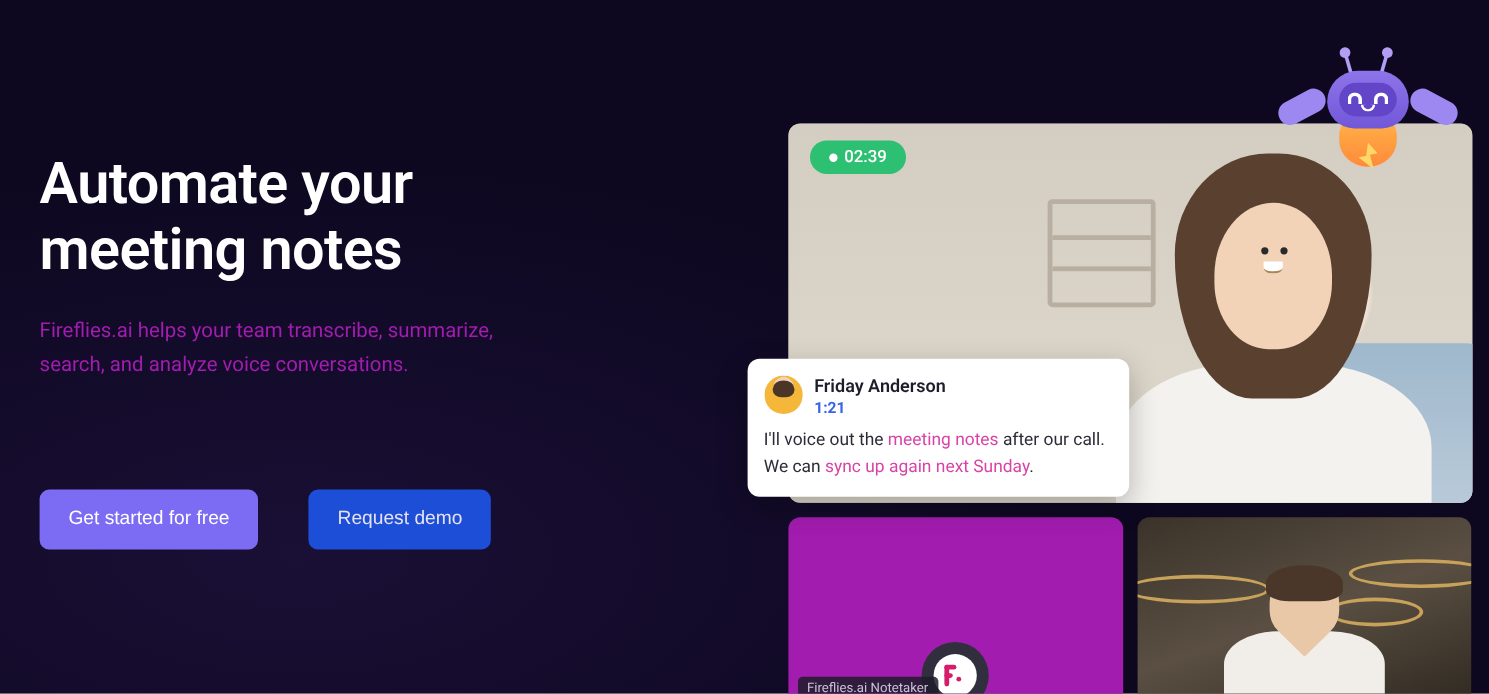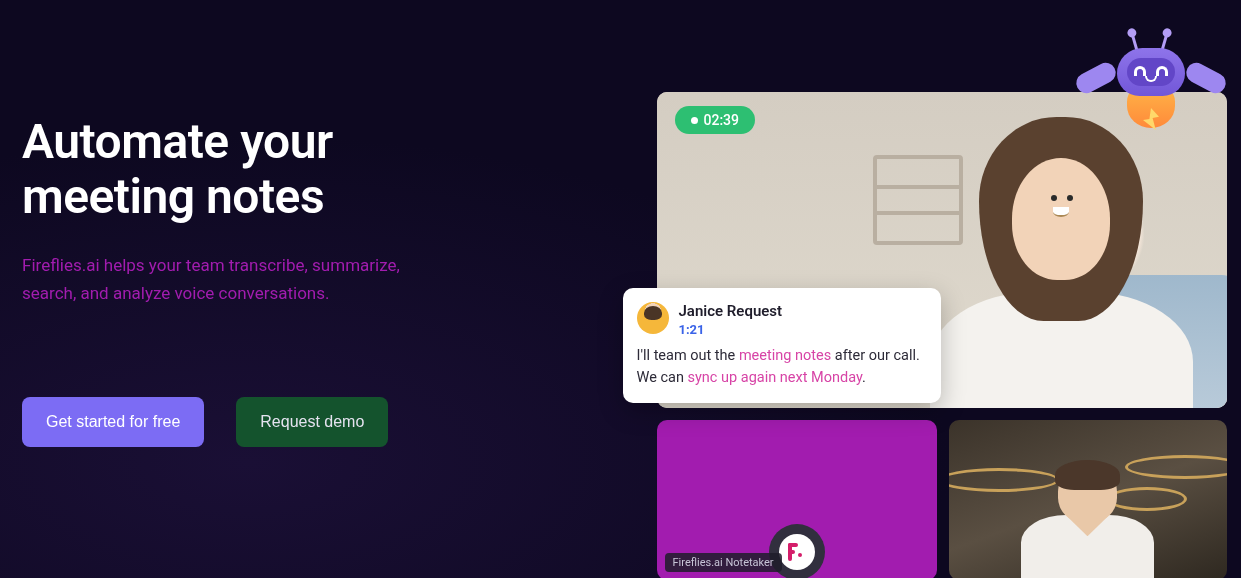--- a/index.html
+++ b/index.html
@@ -9,21 +9,21 @@
     background: #0d0820;
     background: radial-gradient(ellipse at 20% 80%, #1a0f35 0%, #0d0820 50%);
     font-family: -apple-system, BlinkMacSystemFont, "Segoe UI", Roboto, sans-serif;
     color: #fff;
     overflow: hidden;
     position: relative;
   }
   .container {
     display: flex;
     height: 100%;
-    padding: 4px;
+    padding: 15px;
   }
   .left {
     width: 50%;
     padding: 110px 0 0 18px;
   }
   .right {
     width: 50%;
     position: relative;
     padding-top: 88px;
   }
@@ -35,36 +35,37 @@
     margin-bottom: 28px;
     white-space: pre-line;
   }
   .subhead {
     font-size: 17px;
     line-height: 1.6;
     color: #a21caf;
     max-width: 420px;
     margin-bottom: 90px;
   }
-  .buttons { display: flex; gap: 32px; }
+  .buttons { display: flex; gap: 16px; }
   .btn {
     padding: 16px 24px;
     border-radius: 8px;
     font-size: 16px;
     font-weight: 500;
     border: none;
     cursor: pointer;
   }
   .btn-primary {
     background: #7c6cf4;
     color: #fff;
   }
   .btn-secondary {
-    background: #14532d;
+    background: #1d4ed8;
     color: #e5e3f0;
+    margin-left: 26px;
   }
 
   
   .main-tile {
     width: 570px;
     height: 316px;
     border-radius: 10px;
     background: linear-gradient(160deg, #d8cfc4 0%, #c7beb3 30%, #e8e3db 70%);
     position: relative;
     overflow: visible;
@@ -254,26 +255,26 @@
         </div>
         <div class="timer-pill">
           <span>02:39</span>
         </div>
       </div>
 
       <div class="transcript-card">
         <div class="tc-header">
           <div class="tc-avatar"></div>
           <div>
-            <div class="tc-name">Janice Request</div>
+            <div class="tc-name">Friday Anderson</div>
             <div class="tc-time">1:21</div>
           </div>
         </div>
         <div class="tc-text">
-          <span>I'll team out the </span><span class="tc-hl">meeting notes</span><span> after our call. We can </span><span class="tc-hl">sync up again next Monday</span><span>.</span>
+          <span>I'll voice out the </span><span class="tc-hl">meeting notes</span><span> after our call. We can </span><span class="tc-hl">sync up again next Sunday</span><span>.</span>
         </div>
       </div>
     </div>
 
     <div class="bottom-row">
       <div class="tile-small tile-notetaker">
         <div class="f-badge">
           <div class="f-badge-inner">
             <div class="f-logo">
                 <span class="a"></span>

